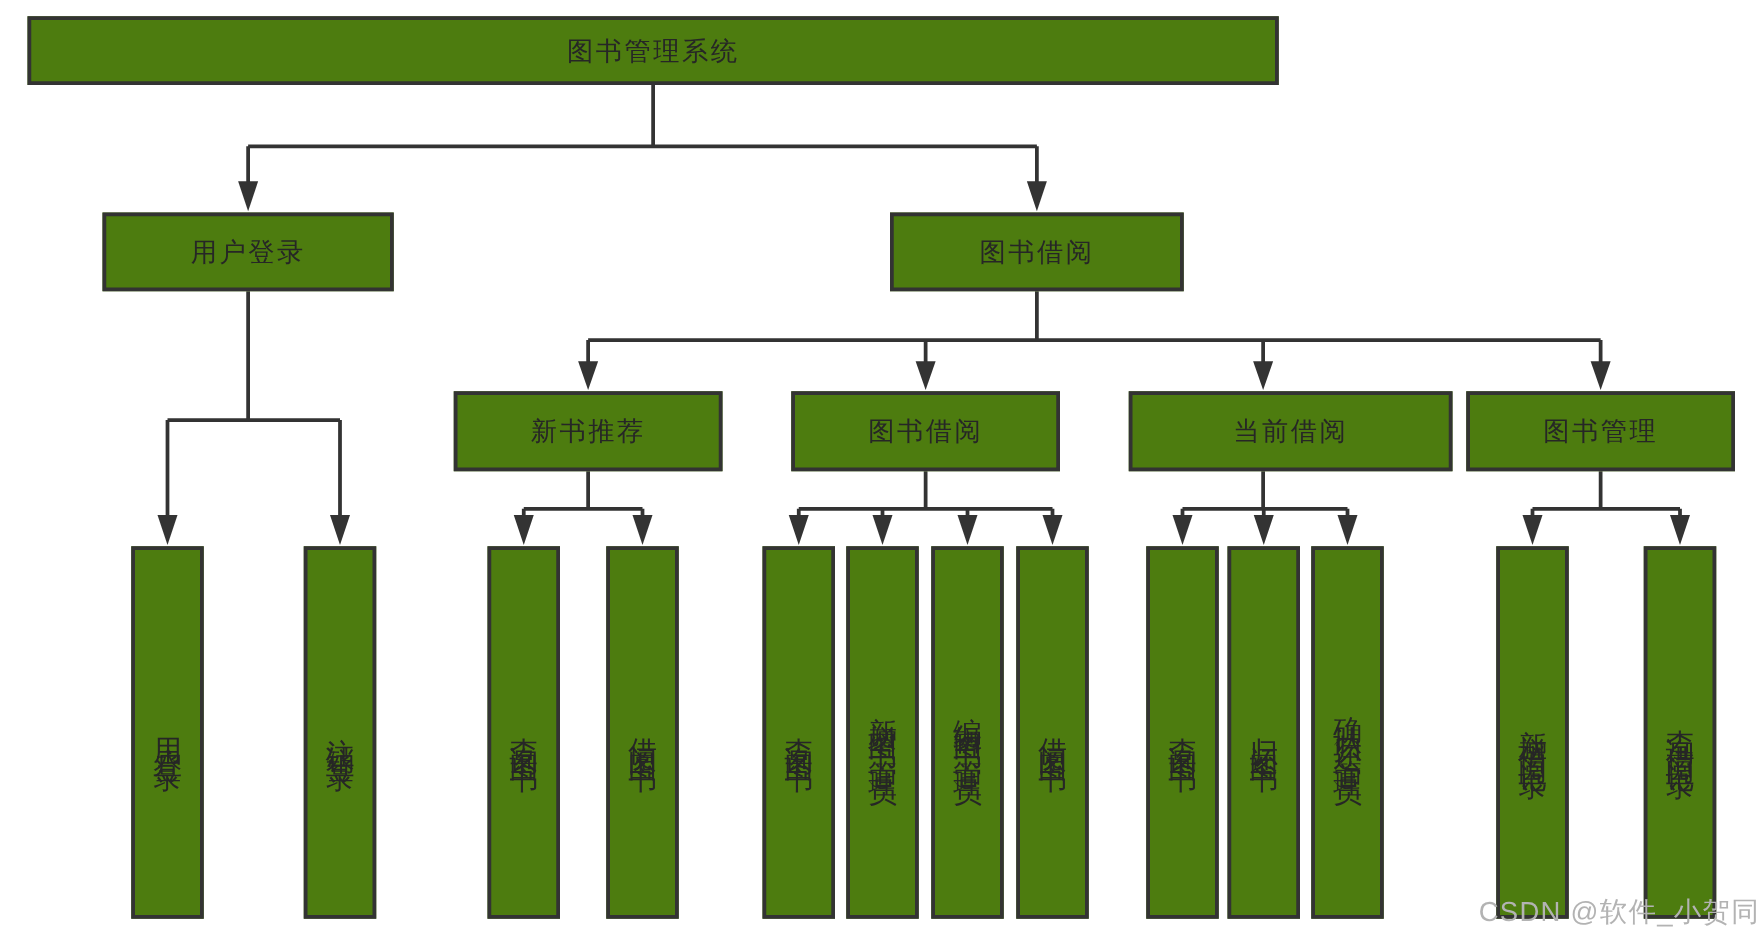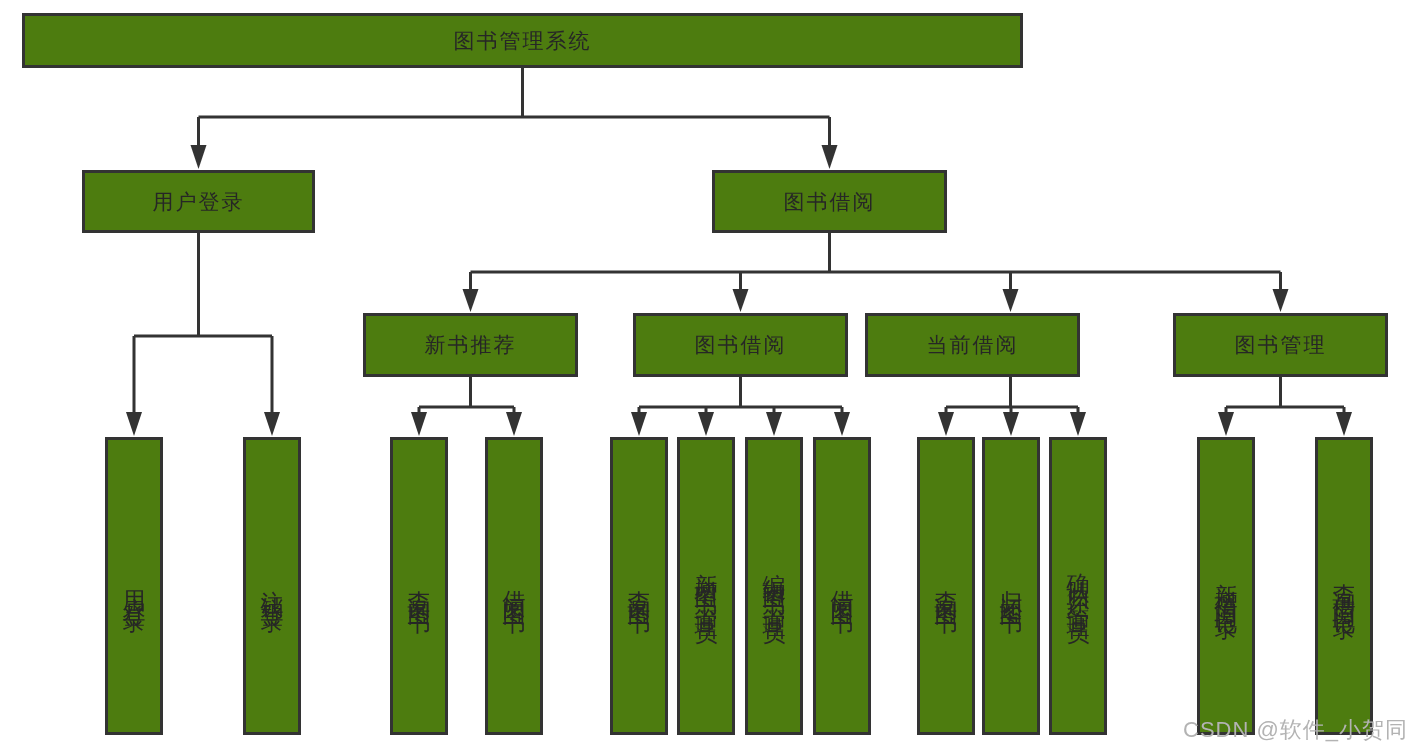--- a/index.html
+++ b/index.html
@@ -116,21 +116,21 @@
   <div class="box" style="left:712px;top:170px;width:235px;height:63px">
     <span class="h-label">图书借阅</span>
   </div>
 
   <div class="box" style="left:363px;top:313px;width:215px;height:64px">
     <span class="h-label">新书推荐</span>
   </div>
   <div class="box" style="left:633px;top:313px;width:215px;height:64px">
     <span class="h-label">图书借阅</span>
   </div>
-  <div class="box" style="left:865px;top:313px;width:215px;height:64px">
+  <div class="box" style="left:903px;top:313px;width:259px;height:64px">
     <span class="h-label">当前借阅</span>
   </div>
   <div class="box" style="left:1173px;top:313px;width:215px;height:64px">
     <span class="h-label">图书管理</span>
   </div>
 
   <div class="box leaf" style="left:105px;top:437px;width:58px;height:298px">
     <span class="v-label">用户登录</span>
   </div>
   <div class="box leaf" style="left:243px;top:437px;width:58px;height:298px">

